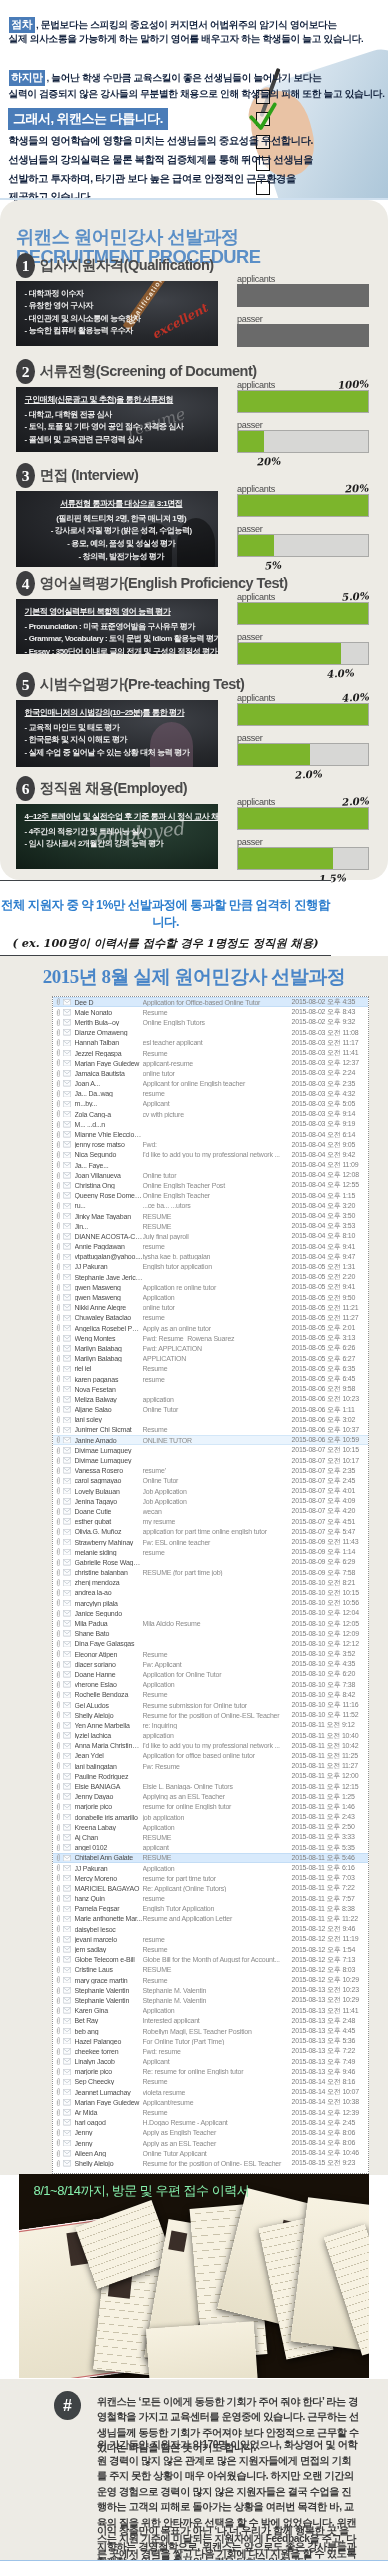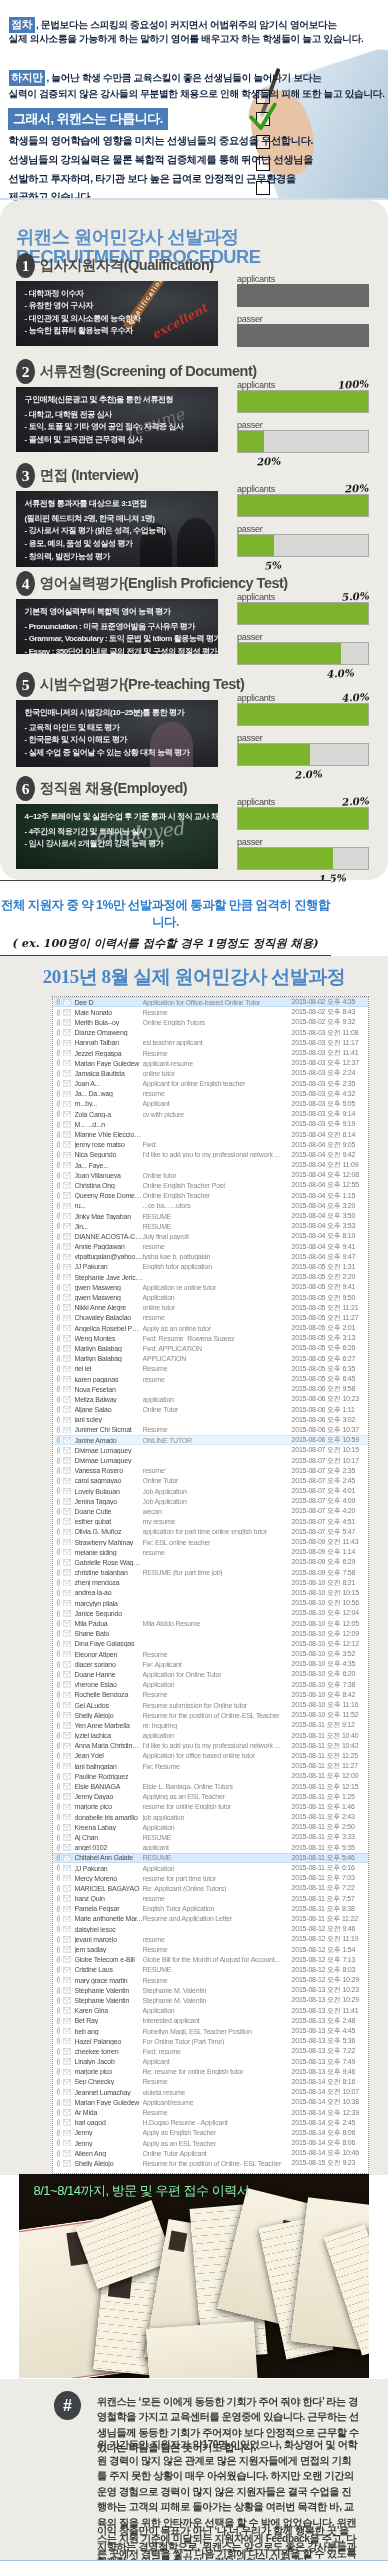--- a/index.html
+++ b/index.html
@@ -25,21 +25,21 @@
   .checkmark{position:absolute;left:42px;top:70px;}
   
   .procedure{position:absolute;left:0;top:200px;width:388px;height:680px;background:#edebe5;border-radius:20px;}
   .proc-title{position:absolute;left:16px;top:15px;color:#5b8fc7;font-weight:bold;font-size:18.3px;letter-spacing:-0.5px;line-height:19.4px;}
   .step{position:absolute;left:0;width:388px;}
   .step-head{position:absolute;left:16px;top:0;display:flex;align-items:center;}
   .step-num{width:19.4px;height:25px;background:#3e3e40;color:#fff;border-radius:50%;font-size:15.6px;font-weight:bold;font-family:"Liberation Serif",serif;display:flex;align-items:center;justify-content:center;}
   .step-title{margin:0 0 0 4.3px;font-size:14.5px;font-weight:bold;color:#4a4a4a;letter-spacing:-0.5px;}
   .step-img{position:absolute;left:16px;top:28px;width:202px;background:radial-gradient(ellipse at 70% 30%,#3f4248 0%,#26282c 55%,#17181b 100%);overflow:hidden;}
   .step-img .cap{position:relative;padding:6.5px 0 0 8.6px;z-index:3;}
-  .cap-title{margin:0 0 4.3px;color:#f2f2f2;font-size:8px;font-weight:bold;letter-spacing:-0.4px;white-space:nowrap;}
+  .cap-title{margin:0 0 4.3px;color:#f2f2f2;font-size:8px;font-weight:bold;letter-spacing:-0.4px;white-space:nowrap;text-decoration:underline;}
   .cap-title:empty{display:none;margin:0;}
   .cap-line{margin:0 0 1.6px;color:#ececec;font-size:8px;font-weight:bold;letter-spacing:-0.4px;white-space:nowrap;}
   .kind-chalk{background:radial-gradient(ellipse at 60% 30%,#2c4438 0%,#1d3026 55%,#101d16 100%);}
   .stamp-word{position:absolute;right:39px;top:15px;transform:rotate(-55deg);transform-origin:center;background:#8a5a30;color:#f5e9d8;font-size:7px;font-weight:bold;padding:1.1px 5.4px;border-radius:1.6px;letter-spacing:1.1px;z-index:2;}
   .stamp-excellent{position:absolute;right:7.5px;top:33px;transform:rotate(-28deg);color:#c03226;font-size:12px;font-style:italic;font-weight:bold;font-family:"DejaVu Serif",serif;z-index:2;}
   .resume-word{position:absolute;right:32px;top:26px;transform:rotate(-18deg);color:rgba(220,220,220,.35);font-size:16px;font-style:italic;font-family:"DejaVu Serif",serif;z-index:1;}
   .chalk-word{position:absolute;right:32px;top:18.3px;transform:rotate(-6deg);color:rgba(235,235,235,.55);font-size:18.3px;font-style:italic;font-family:"DejaVu Serif",serif;z-index:1;}
   .silhouette{position:absolute;border-radius:50% 50% 4.3px 4.3px;background:rgba(0,0,0,.45);z-index:1;}
   .chart{position:absolute;left:237px;top:18.3px;width:132px;}
   .bar-row{height:13px;display:flex;justify-content:space-between;align-items:flex-end;}
@@ -193,21 +193,21 @@
         </div>
       <div class="hand-note passer-note" style="left: 20.4px;">20%</div>
     </div>
   </div>
 
   <div class="step" style="top:263px;height:108px;">
     <div class="step-head">
         <span class="step-num">3</span>
         <h3 class="step-title">면접 (Interview)</h3>
       </div>
-    <div class="step-img" style="height:76px;">
+    <div class="step-img" style="height:76px;text-align:center;">
       <div class="silhouette" style="left:124px;top:32px;width:32px;height:46px;"></div>
       <div class="silhouette" style="left:161px;top:27px;width:38px;height:51px;"></div>
       <div class="cap">
           <p class="cap-title">서류전형 통과자를 대상으로 3:1면접</p>
         <div>
             <p class="cap-line">(필리핀 헤드티쳐 2명, 한국 매니져 1명)</p>
             <p class="cap-line">- 강사로서 자질 평가 (밝은 성격, 수업능력)</p>
             <p class="cap-line">- 용모, 예의, 품성 및 성실성 평가</p>
             <p class="cap-line">- 창의력, 발전가능성 평가</p>
           </div>

